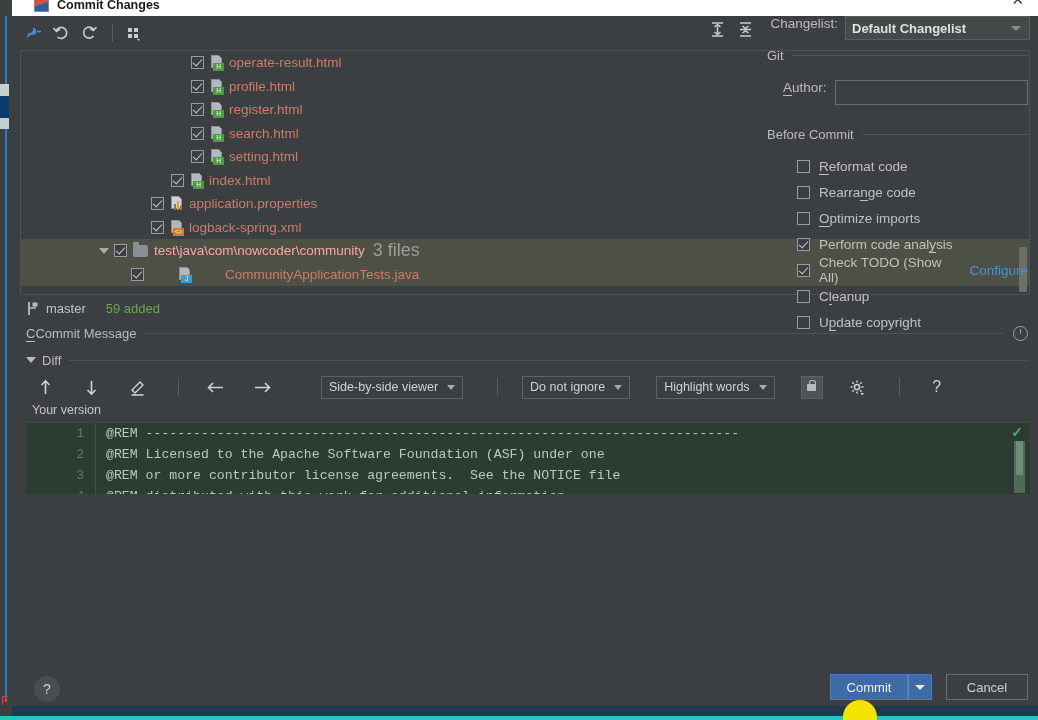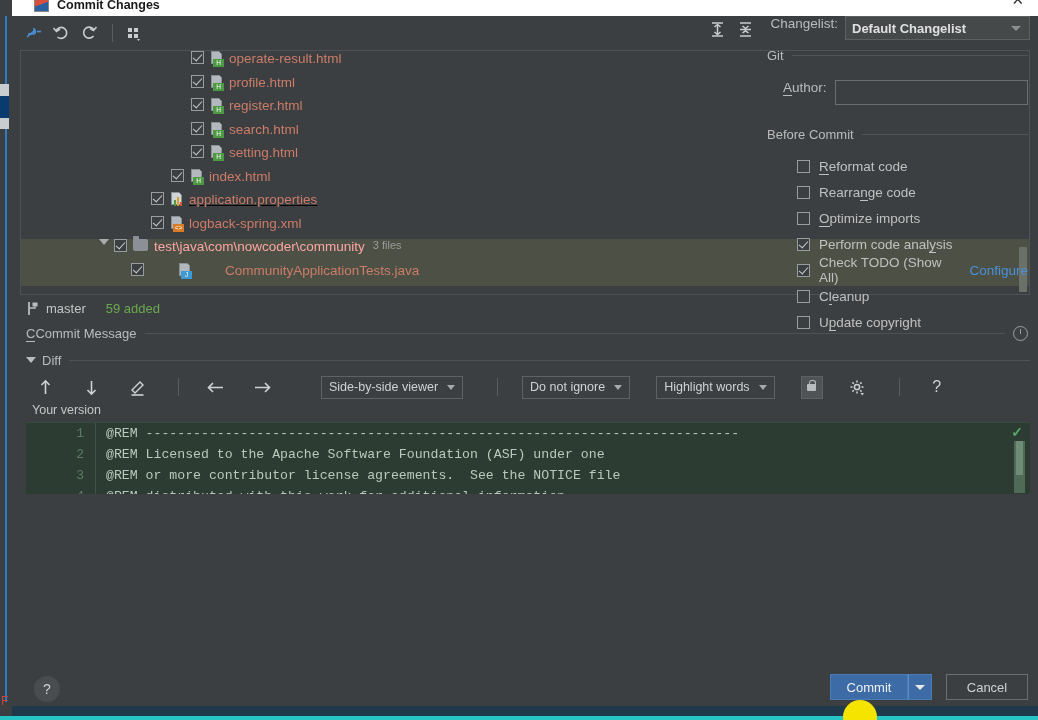--- a/index.html
+++ b/index.html
@@ -105,21 +105,21 @@
     border-right: 5px solid transparent; border-top: 5px solid #8d9091;
   }
 
   
   .tree-wrap {
     position: relative; margin: 0 8px; height: 245px;
     background: #3c3f41; border: 1px solid #4e5254;
     overflow: hidden;
   }
   .tree-row {
-    height: 23.5px; display: flex; align-items: flex-start;
+    height: 23.5px; display: flex; align-items: center;
     font-size: 13.5px; white-space: nowrap;
   }
   .tree-row.sel { background: #4d5145; }
   .chk {
     width: 13px; height: 13px; border: 1px solid #9a9da0; background: #3c3f41;
     display: inline-block; position: relative; flex: 0 0 auto;
   }
   .chk.on::after {
     content: ""; position: absolute; left: 3px; top: 0px;
     width: 4px; height: 8px; border: solid #c9ccce;
@@ -151,21 +151,21 @@
   .dicon {
     width: 15px; height: 12px; margin: 0 6px 0 6px; background: #8b9096;
     border-radius: 1px 2px 2px 2px; position: relative; flex: 0 0 auto;
   }
   .dicon::before {
     content: ""; position: absolute; left: 0; top: -3px; width: 6px; height: 3px;
     background: #8b9096; border-radius: 1px 1px 0 0;
   }
   .fname { color: #cc7c68; }
   .dname { color: #fca5a5; }
-  .cnt { color: #9b9b9b; margin-left: 8px; font-size: 11px; }
+  .cnt { color: #9b9b9b; margin-left: 8px; font-size: 18px; }
   .tree-scroll {
     position: absolute; right: 2px; top: 196px; width: 8px; height: 45px;
     background: #6b7068; border-radius: 1px;
   }
 
   
   .branchrow {
     height: 26px; display: flex; align-items: center; padding-left: 14px;
     font-size: 13px;
   }
@@ -458,21 +458,21 @@
             <span class="fname">setting.html</span>
           </div>
           <div class="tree-row" style="padding-left: 150px;">
             <span class="chk on"></span>
             <span class="ficon">
               <span class="page"></span>
               <span class="badge html">H</span>
             </span>
             <span class="fname">index.html</span>
           </div>
-          <div class="tree-row" style="padding-left: 130px; text-decoration: underline;">
+          <div class="tree-row" style="padding-left: 130px;">
             <span class="chk on"></span>
             <span class="ficon prop">
               <span class="page"></span>
               <span class="bar1"></span>
               <span class="bar2"></span>
               <span class="bar3"></span>
             </span>
             <span class="fname">application.properties</span>
           </div>
           <div class="tree-row" style="padding-left: 130px;">

